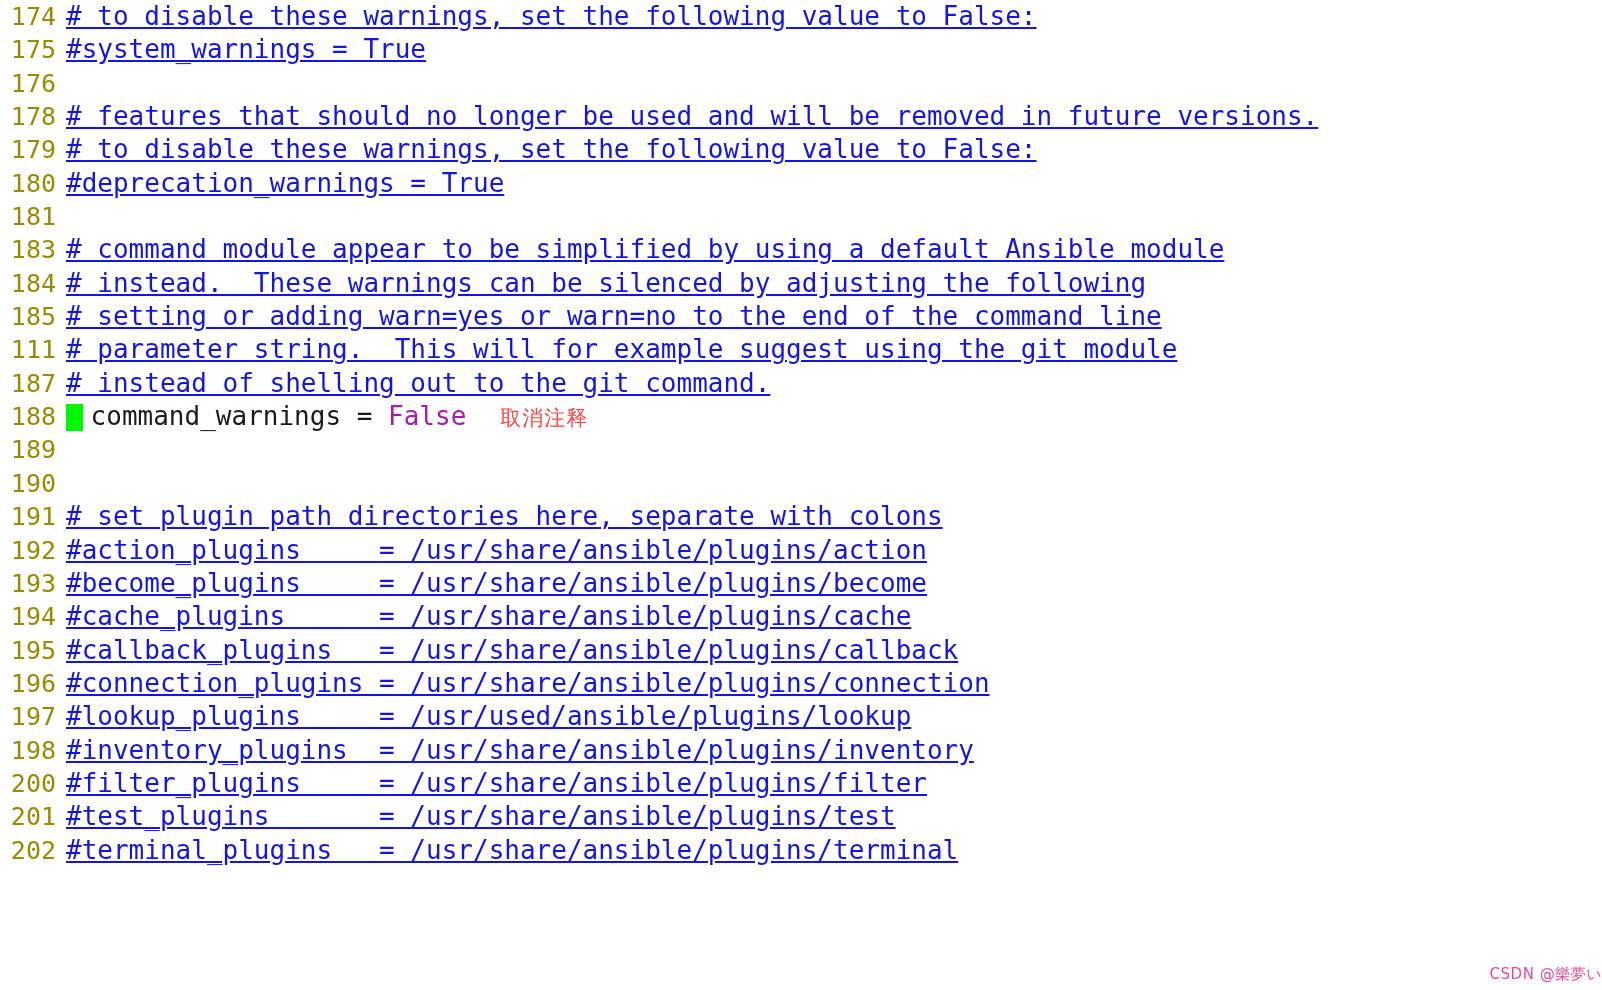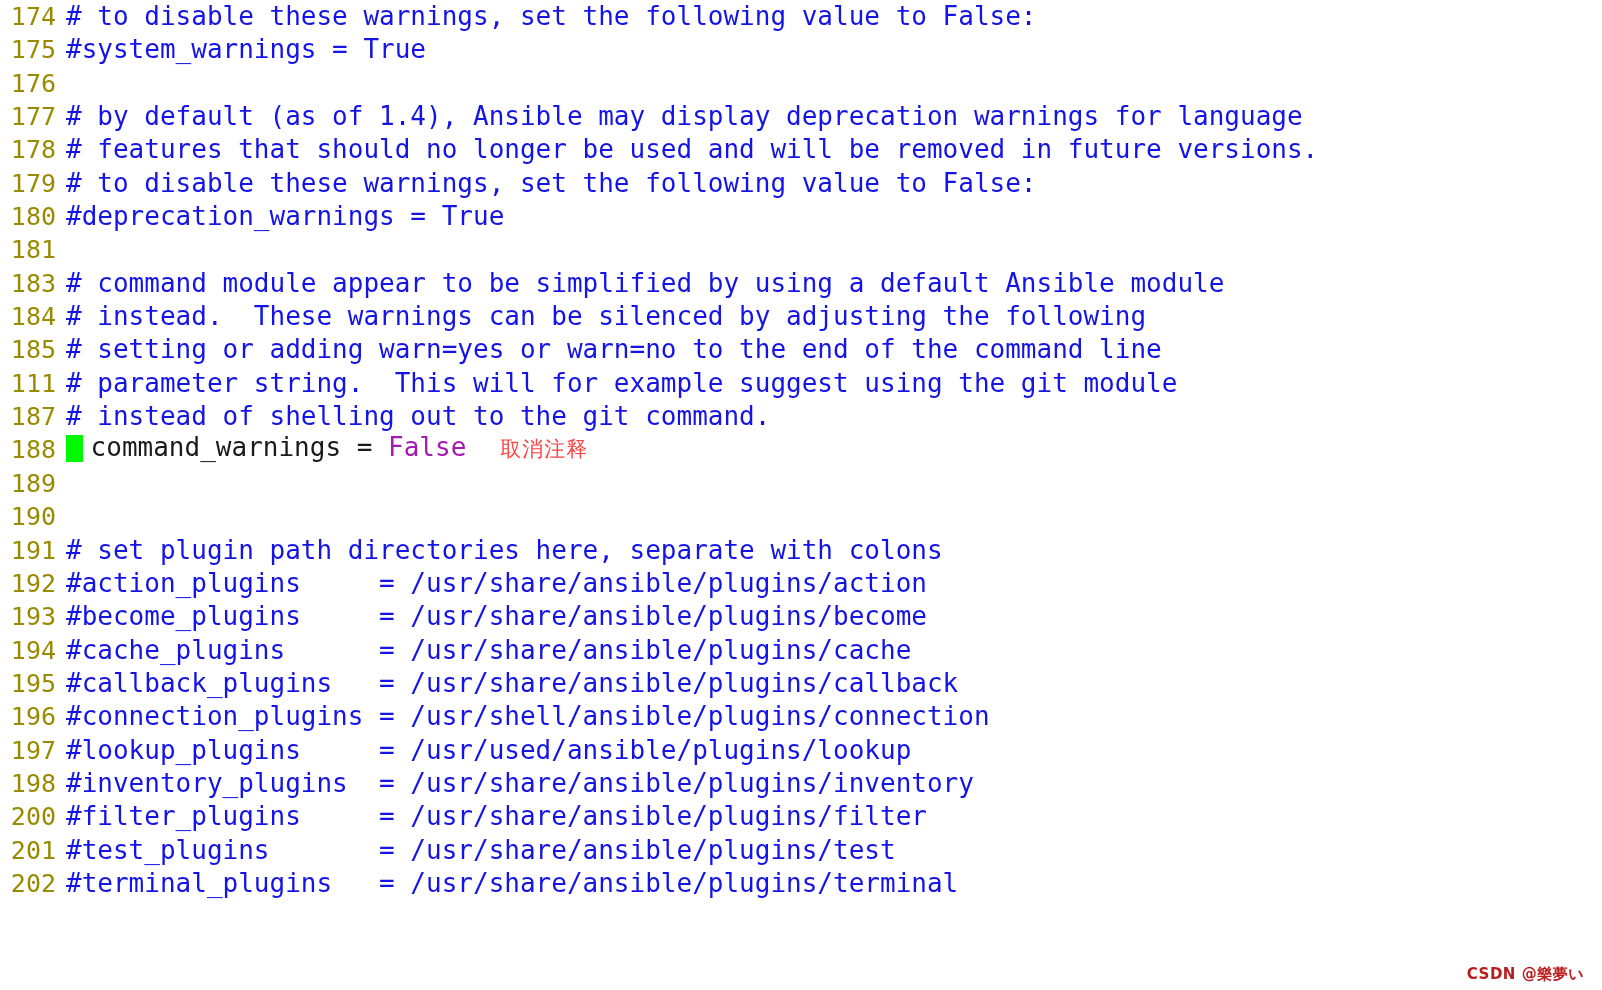--- a/index.html
+++ b/index.html
@@ -17,21 +17,21 @@
 
   #editor {
     position: relative;
     width: 1602px;
     height: 990px;
     background: #ffffff;
   }
 
   .code-line {
     display: flex;
-    align-items: flex-end;
+    align-items: flex-start;
     height: 33.35px;
     line-height: 33.35px;
     white-space: pre;
     font-size: 26px;
     letter-spacing: 0px;
   }
 
   .lineno {
     flex: 0 0 56px;
     width: 56px;
@@ -43,21 +43,21 @@
   }
 
   .content {
     flex: 1 1 auto;
     padding-left: 10px;
     position: relative;
     white-space: pre;
   }
 
   
-  .tok-comment { color: #1414e6; }
+  .tok-comment { color: #1414e6; text-decoration: underline; }
   .tok-plain   { color: #1a1a1a; margin-left: 8px; }
   .tok-const   { color: #a21caf; }
 
   
   .cursor {
     display: inline-block;
     width: 16.6px;
     height: 27px;
     vertical-align: -6px;
     background: #00f900;
@@ -67,57 +67,55 @@
   .annotation {
     color: #ff4343;
     font-family: "DejaVu Sans", "Liberation Sans", sans-serif;
     font-size: 21px;
     padding-left: 34px;
     letter-spacing: 1px;
   }
 
   .watermark {
     position: absolute;
-    right: 18px;
+    right: 0;
     bottom: 6px;
     font-family: "DejaVu Sans", "Liberation Sans", sans-serif;
     font-size: 15px;
-    color: #b91c1c;
+    color: #ec4899;
     letter-spacing: 0.5px;
     user-select: none;
-    font-weight: bold;
   }
 </style>
 </head>
 <body>
 
 <div id="editor">
   <div id="code-area">
       <div class="code-line"><span class="lineno">174</span><span class="content"><span class="tok-comment"># to disable these warnings, set the following value to False:</span></span></div>
       <div class="code-line"><span class="lineno">175</span><span class="content"><span class="tok-comment">#system_warnings = True</span></span></div>
       <div class="code-line"><span class="lineno">176</span><span class="content"><span class="tok-plain"></span></span></div>
-      <div class="code-line"><span class="lineno">177</span><span class="content"><span class="tok-comment"># by default (as of 1.4), Ansible may display deprecation warnings for language</span></span></div>
       <div class="code-line"><span class="lineno">178</span><span class="content"><span class="tok-comment"># features that should no longer be used and will be removed in future versions.</span></span></div>
       <div class="code-line"><span class="lineno">179</span><span class="content"><span class="tok-comment"># to disable these warnings, set the following value to False:</span></span></div>
       <div class="code-line"><span class="lineno">180</span><span class="content"><span class="tok-comment">#deprecation_warnings = True</span></span></div>
       <div class="code-line"><span class="lineno">181</span><span class="content"><span class="tok-plain"></span></span></div>
       <div class="code-line"><span class="lineno">183</span><span class="content"><span class="tok-comment"># command module appear to be simplified by using a default Ansible module</span></span></div>
       <div class="code-line"><span class="lineno">184</span><span class="content"><span class="tok-comment"># instead.  These warnings can be silenced by adjusting the following</span></span></div>
       <div class="code-line"><span class="lineno">185</span><span class="content"><span class="tok-comment"># setting or adding warn=yes or warn=no to the end of the command line</span></span></div>
       <div class="code-line"><span class="lineno">111</span><span class="content"><span class="tok-comment"># parameter string.  This will for example suggest using the git module</span></span></div>
       <div class="code-line"><span class="lineno">187</span><span class="content"><span class="tok-comment"># instead of shelling out to the git command.</span></span></div>
       <div class="code-line"><span class="lineno">188</span><span class="content"><span class="cursor"></span><span class="tok-plain">command_warnings = </span><span class="tok-const">False</span><span class="annotation">取消注释</span></span></div>
       <div class="code-line"><span class="lineno">189</span><span class="content"><span class="tok-plain"></span></span></div>
       <div class="code-line"><span class="lineno">190</span><span class="content"><span class="tok-plain"></span></span></div>
       <div class="code-line"><span class="lineno">191</span><span class="content"><span class="tok-comment"># set plugin path directories here, separate with colons</span></span></div>
       <div class="code-line"><span class="lineno">192</span><span class="content"><span class="tok-comment">#action_plugins     = /usr/share/ansible/plugins/action</span></span></div>
       <div class="code-line"><span class="lineno">193</span><span class="content"><span class="tok-comment">#become_plugins     = /usr/share/ansible/plugins/become</span></span></div>
       <div class="code-line"><span class="lineno">194</span><span class="content"><span class="tok-comment">#cache_plugins      = /usr/share/ansible/plugins/cache</span></span></div>
       <div class="code-line"><span class="lineno">195</span><span class="content"><span class="tok-comment">#callback_plugins   = /usr/share/ansible/plugins/callback</span></span></div>
-      <div class="code-line"><span class="lineno">196</span><span class="content"><span class="tok-comment">#connection_plugins = /usr/shell/ansible/plugins/connection</span></span></div>
+      <div class="code-line"><span class="lineno">196</span><span class="content"><span class="tok-comment">#connection_plugins = /usr/share/ansible/plugins/connection</span></span></div>
       <div class="code-line"><span class="lineno">197</span><span class="content"><span class="tok-comment">#lookup_plugins     = /usr/used/ansible/plugins/lookup</span></span></div>
       <div class="code-line"><span class="lineno">198</span><span class="content"><span class="tok-comment">#inventory_plugins  = /usr/share/ansible/plugins/inventory</span></span></div>
       <div class="code-line"><span class="lineno">200</span><span class="content"><span class="tok-comment">#filter_plugins     = /usr/share/ansible/plugins/filter</span></span></div>
       <div class="code-line"><span class="lineno">201</span><span class="content"><span class="tok-comment">#test_plugins       = /usr/share/ansible/plugins/test</span></span></div>
       <div class="code-line"><span class="lineno">202</span><span class="content"><span class="tok-comment">#terminal_plugins   = /usr/share/ansible/plugins/terminal</span></span></div>
     </div>
   <div class="watermark">CSDN @樂夢い</div>
 </div>
 
 </body></html>

